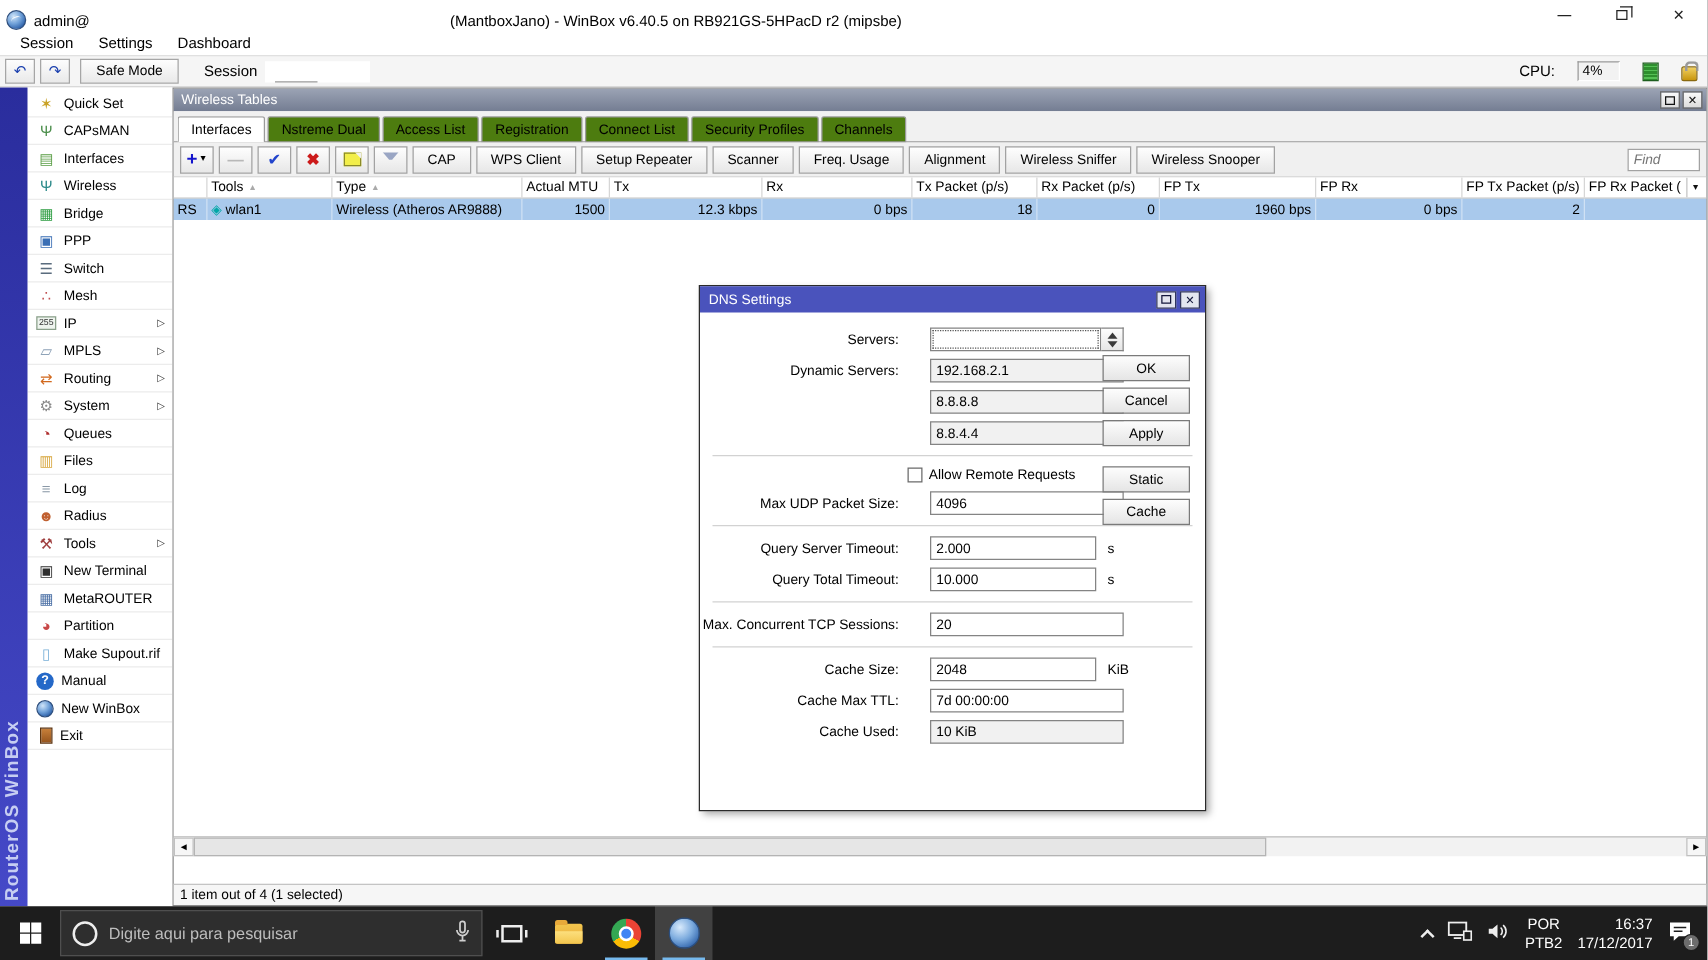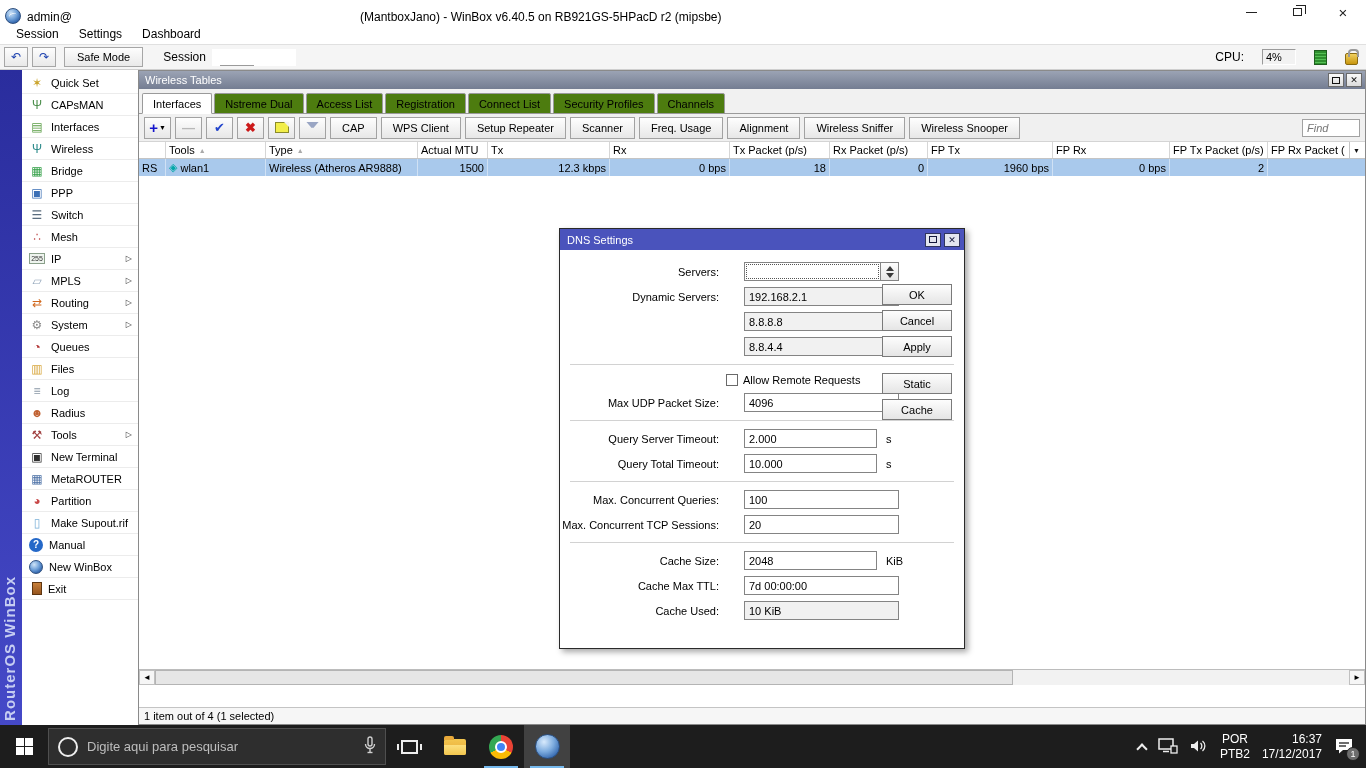--- a/index.html
+++ b/index.html
@@ -505,24 +505,20 @@
           <span class="dfield w-suffix">2.000</span>
           <span class="dsuffix">s</span>
         </div>
         <div class="drow">
           <span class="dlabel">Query Total Timeout:</span>
           <span class="dfield w-suffix">10.000</span>
           <span class="dsuffix">s</span>
         </div>
         <div class="dsep"></div>
         <div class="drow">
-          <span class="dlabel">Max. Concurrent Queries:</span>
-          <span class="dfield w-full">100</span>
-        </div>
-        <div class="drow">
           <span class="dlabel">Max. Concurrent TCP Sessions:</span>
           <span class="dfield w-full">20</span>
         </div>
         <div class="dsep"></div>
         <div class="drow">
           <span class="dlabel">Cache Size:</span>
           <span class="dfield w-suffix">2048</span>
           <span class="dsuffix">KiB</span>
         </div>
         <div class="drow">

